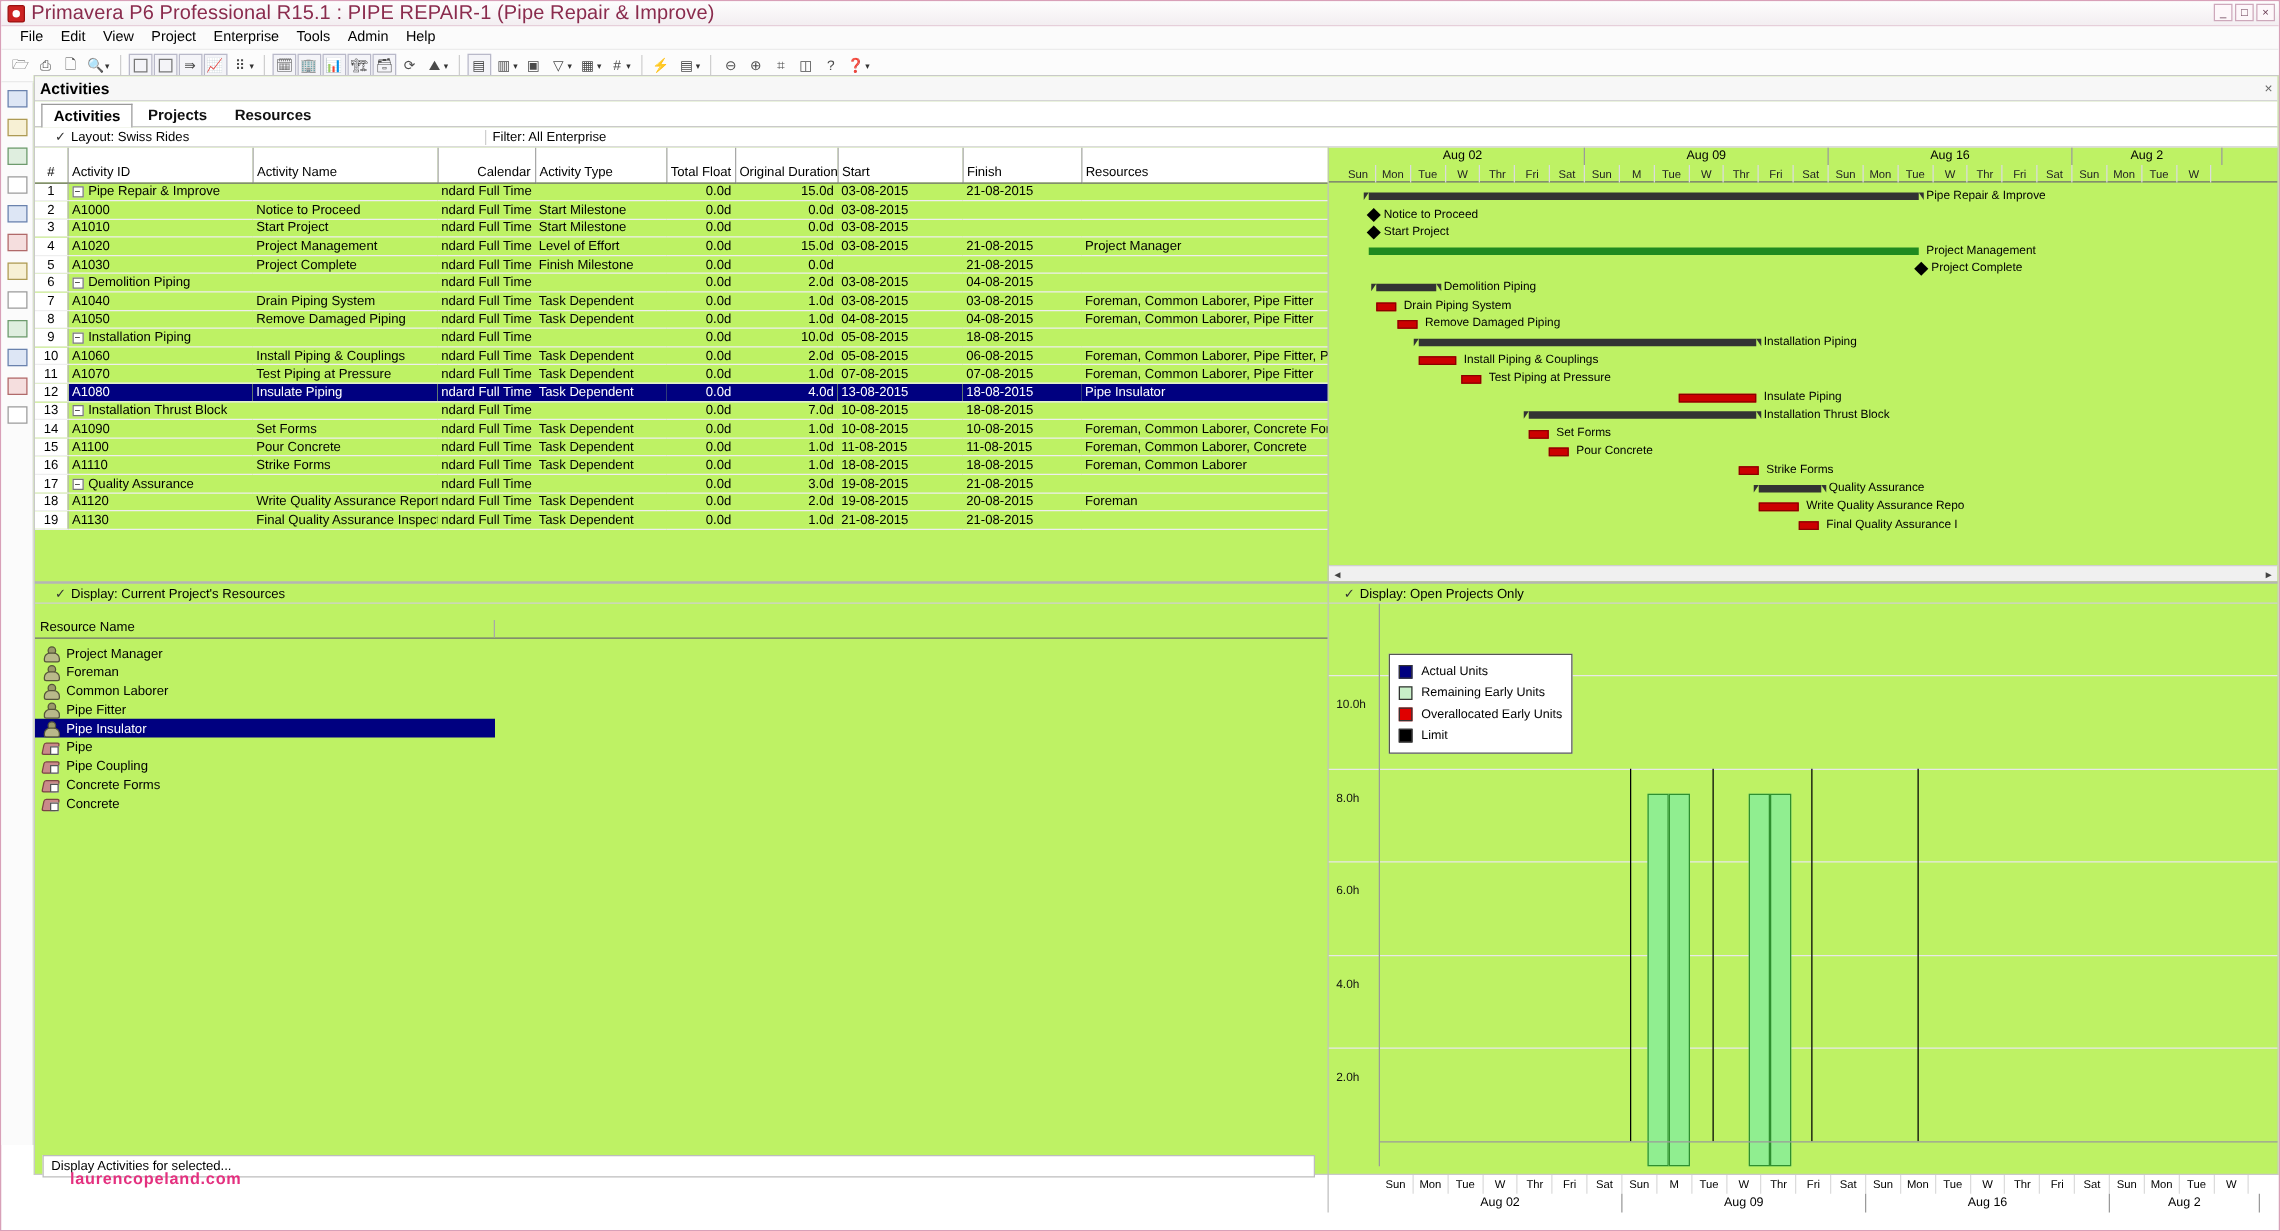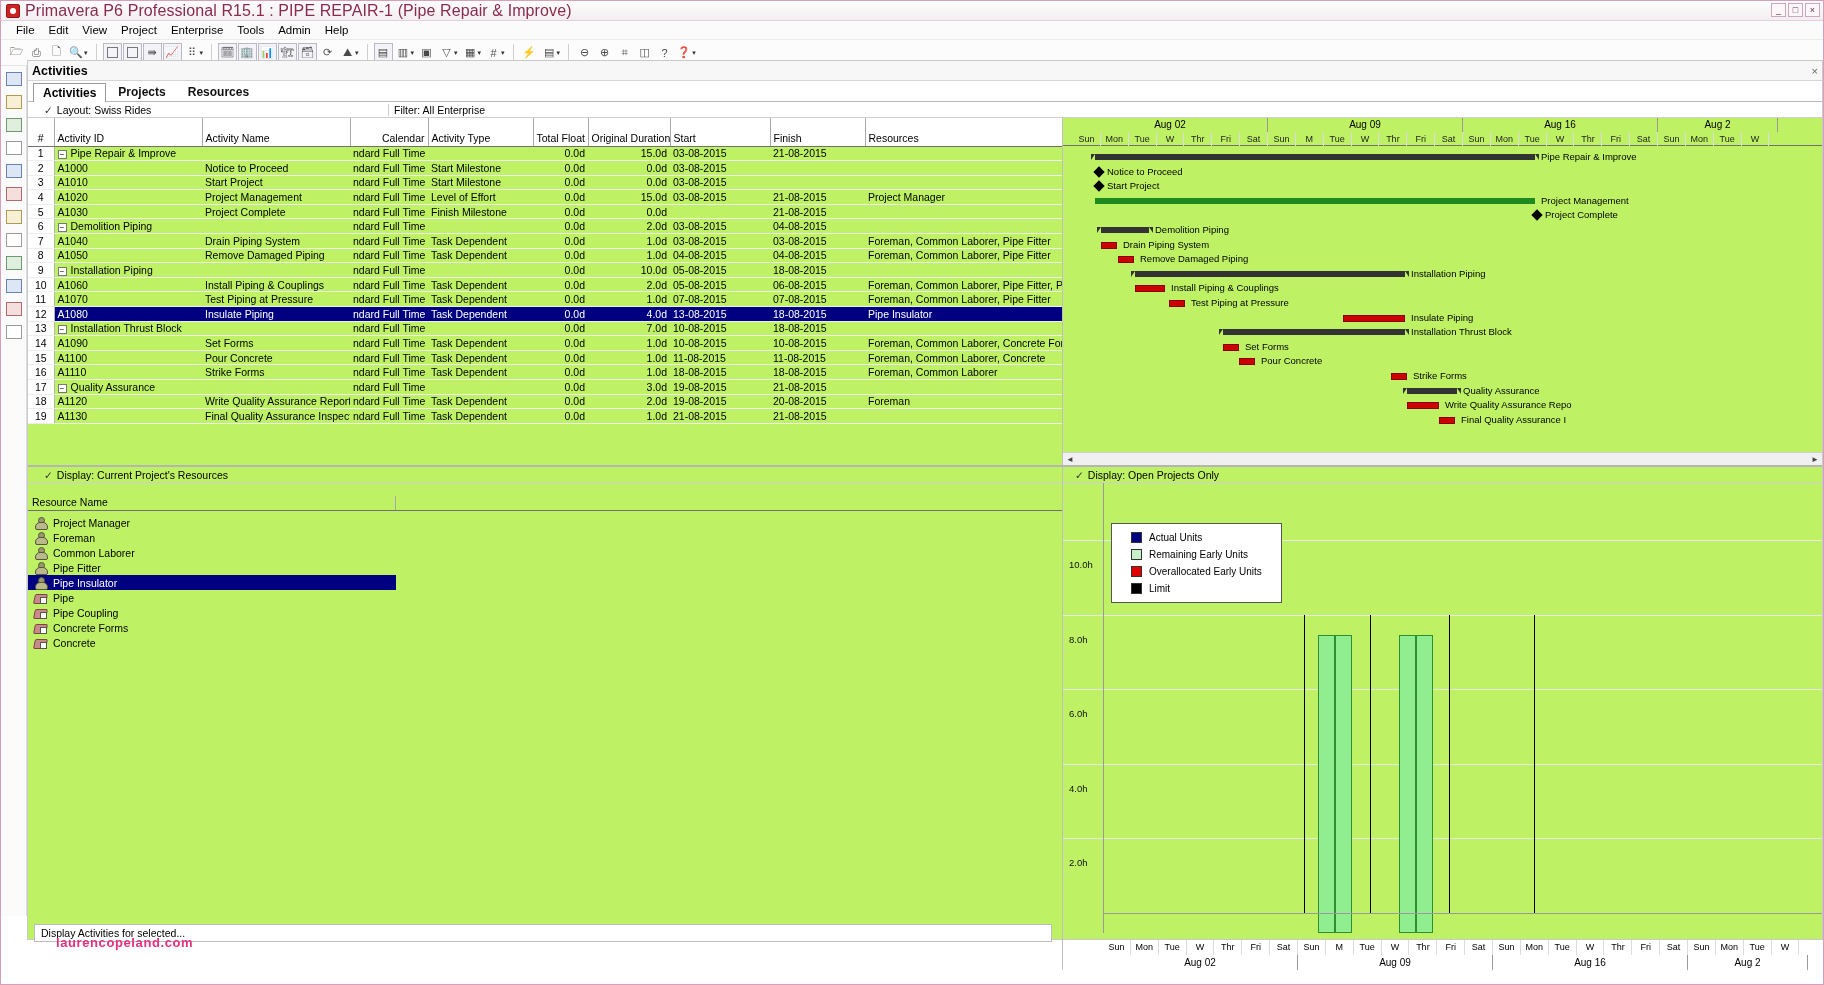--- a/index.html
+++ b/index.html
@@ -300,21 +300,21 @@
   .hist-plot {
     position: absolute; left: 40px; right: 0; top: 0; bottom: 0;
     border-left: 1px solid #9a9a9a;
   }
   .hbar { position: absolute; bottom: 0; }
   .limit-line {
     position: absolute; border-left: 1px solid #000;
   }
   .legend {
     position: absolute; border: 1px solid #555; background: #fff;
-    padding: 5px 19px; font-size: 10px; z-index: 5;
+    padding: 5px 7px; font-size: 10px; z-index: 5;
   }
   .legend-row { display: flex; align-items: center; height: 17px; white-space: nowrap; }
   .sw {
     width: 11px; height: 11px; margin-right: 7px;
     border: 1px solid #333; flex: none;
   }
   .hist-foot { position: absolute; left: 0; right: 0; bottom: 0; height: 30px; }
   .hf-day {
     position: absolute; top: 0; height: 15px;
     border-right: 1px solid #dcdcdc;

